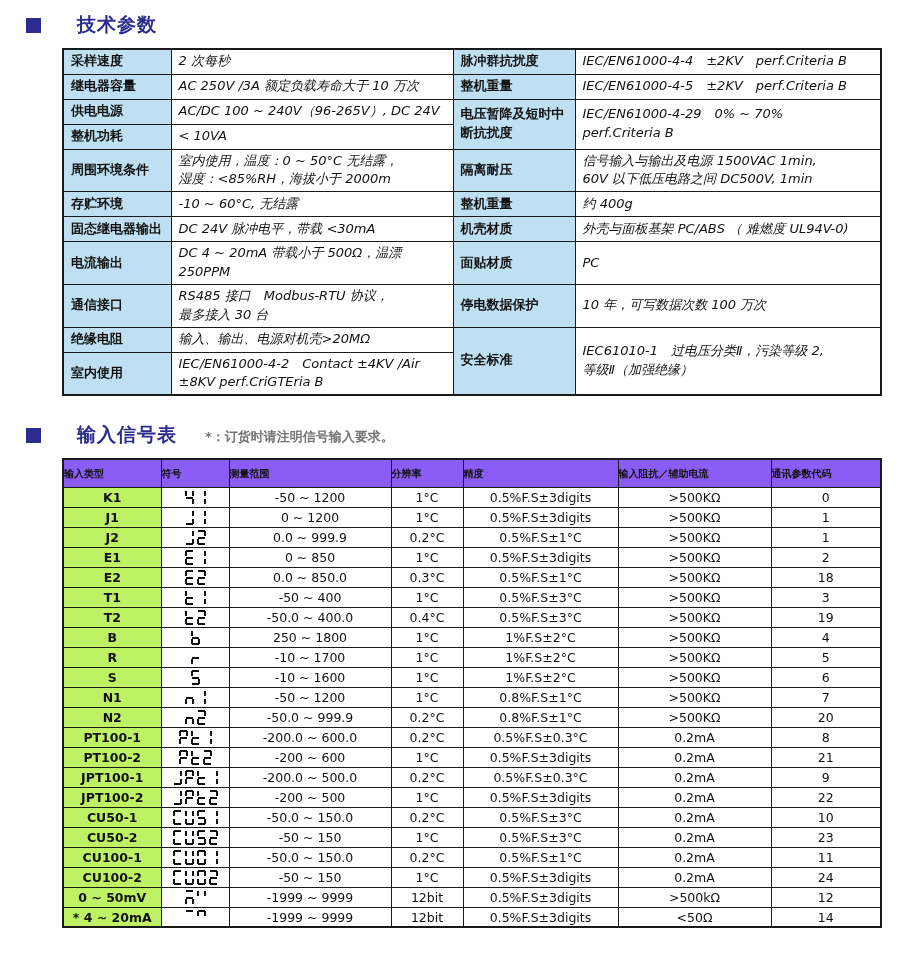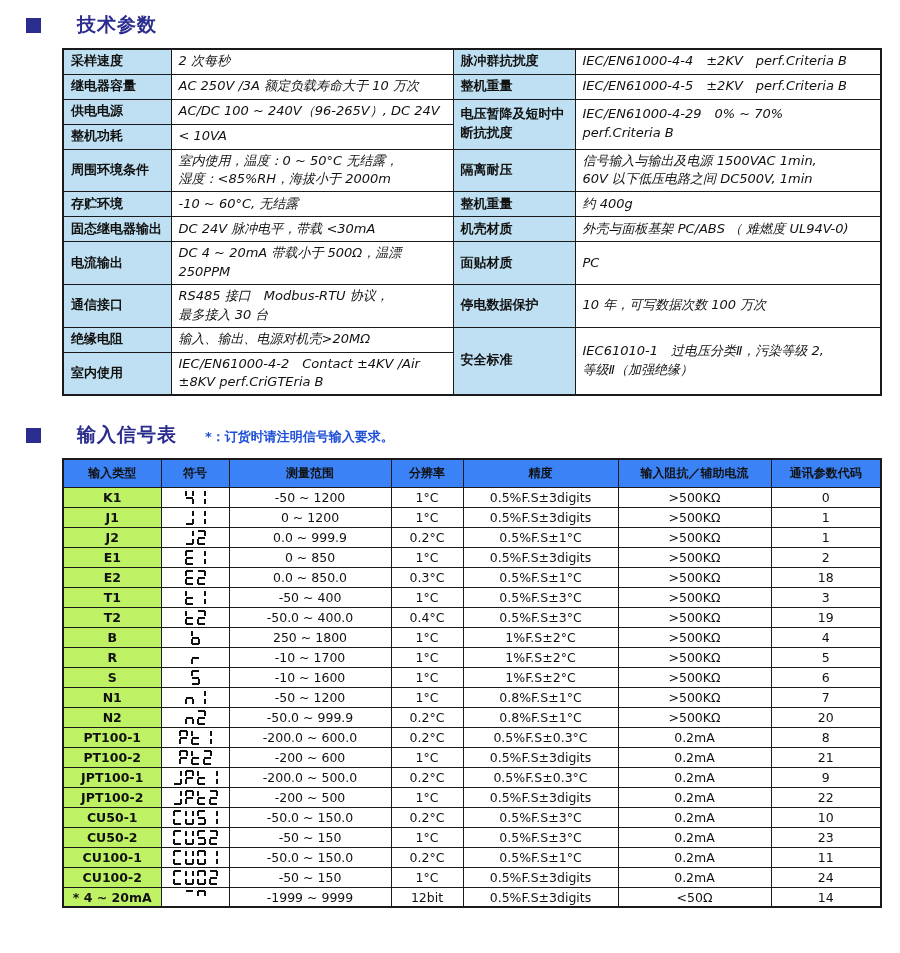--- a/index.html
+++ b/index.html
@@ -13,21 +13,21 @@
   
   .section-header { display:flex; align-items:center; margin:4px 0 10px 6px;gap:20px; }
   .bullet {
     width:15px; height:15px; background:#2b2d8e; display:inline-block;
     margin-right:16px; flex:0 0 auto;
   }
   .section-title {
     font-size:19px; font-weight:bold; color:#2b2d8e; letter-spacing:1px;
   }
   .section-note {
-    font-size:13px; font-weight:bold; color:#1d4ed8; margin-left:8px; padding-top:4px;
+    font-size:13px; font-weight:bold; color:#737373; margin-left:8px; padding-top:4px;
   }
 
   
   table { border-collapse:collapse; table-layout:fixed; margin-left:42px; }
   td, th { border:1px solid #1a1a1a; }
   .tech-table, .input-table { border:2px solid #1a1a1a; width:818px; }
 
   
   .tech-table { font-size:13px; }
   .tech-table td { padding:2px 7px; vertical-align:middle; line-height:1.45; }
@@ -35,22 +35,22 @@
     background:#bfe0f2; font-weight:bold; white-space:normal;
   }
   .tech-table td.val { background:#fff; white-space:pre-line;font-style:italic; }
   .tech-table tr { height:25px; }
   .col-l1 { width:108px; } .col-l2 { width:282px; }
   .col-r1 { width:122px; } .col-r2 { width:306px; }
 
   
   .input-table { font-size:12.5px; }
   .input-table thead td {
-    background:#3b82f6; font-weight:bold; text-align:center; height:28px;
-    font-size:12px;
+    background:#8b5cf6; font-weight:bold; height:28px;
+    font-size:10px;
   }
   .input-table tbody td {
     text-align:center; height:20px; padding:0 4px; background:#fff;
   }
   .input-table tbody td.type { background:#bef264; font-weight:bold; }
   .ic0 { width:98px; } .ic1 { width:68px; } .ic2 { width:162px; }
   .ic3 { width:72px; } .ic4 { width:155px; } .ic5 { width:153px; }
   .ic6 { width:110px; }
 
   
@@ -683,20 +683,40 @@
                 <i class="sg on"></i>
               </span>
             </span></td>
           <td>-50 ~ 150</td>
           <td>1°C</td>
           <td>0.5%F.S±3digits</td>
           <td>0.2mA</td>
           <td>24</td>
         </tr>
         <tr>
+          <td class="type">0 ~ 50mV</td>
+          <td><span class="seg7">
+              <span class="seg-char">
+                <i class="sa on"></i>
+                <i class="sc on"></i>
+                <i class="se on"></i>
+                <i class="sg on"></i>
+              </span>
+              <span class="seg-char">
+                <i class="sb on"></i>
+                <i class="sf on"></i>
+              </span>
+            </span></td>
+          <td>-1999 ~ 9999</td>
+          <td>12bit</td>
+          <td>0.5%F.S±3digits</td>
+          <td>&gt;500kΩ</td>
+          <td>12</td>
+        </tr>
+        <tr>
           <td class="type">* 4 ~ 20mA</td>
           <td><span class="seg7">
               <span class="seg-char">
                 <i class="sa on"></i>
               </span>
               <span class="seg-char">
                 <i class="sa on"></i>
                 <i class="sb on"></i>
                 <i class="sf on"></i>
               </span>

